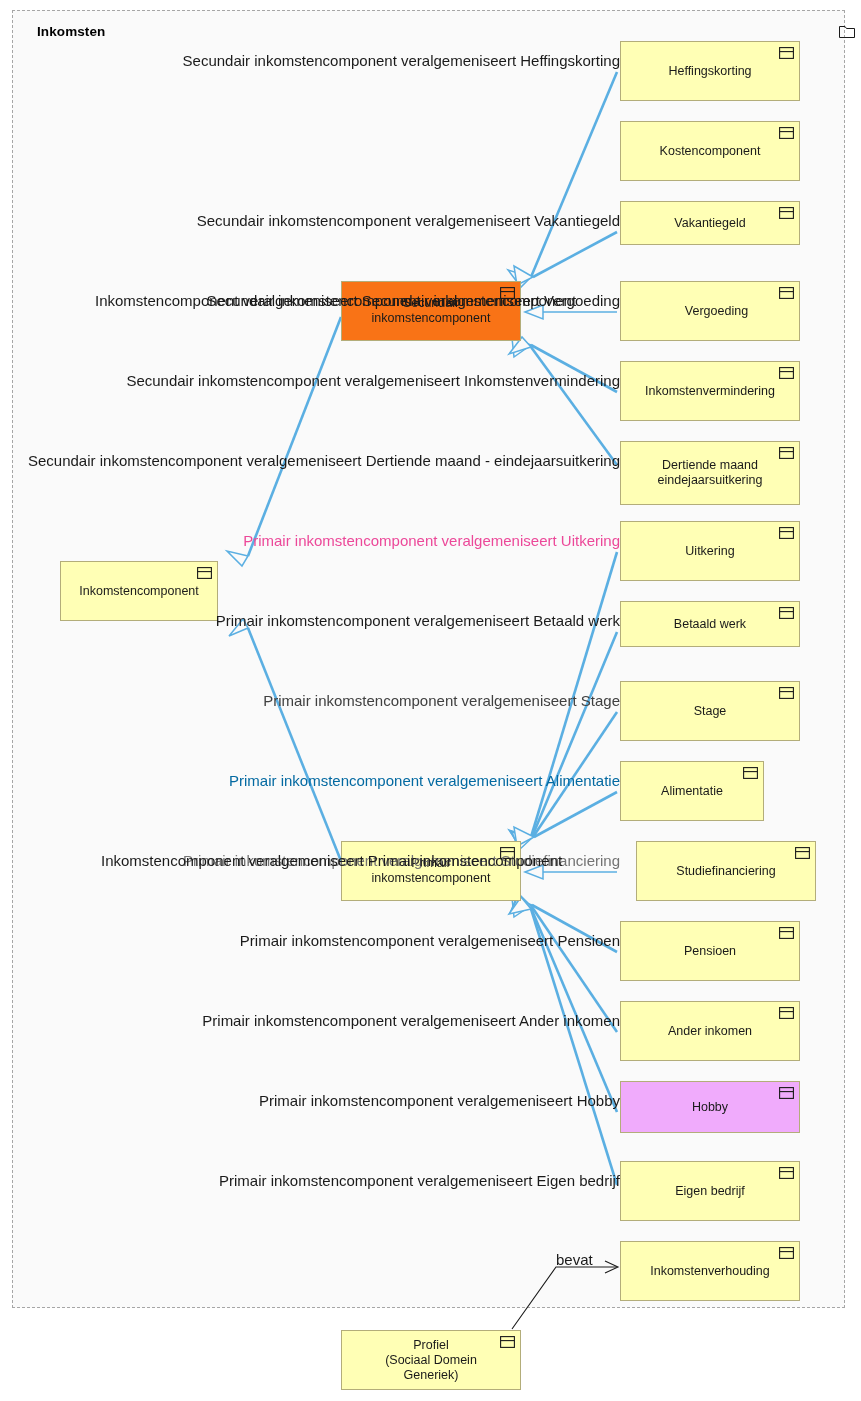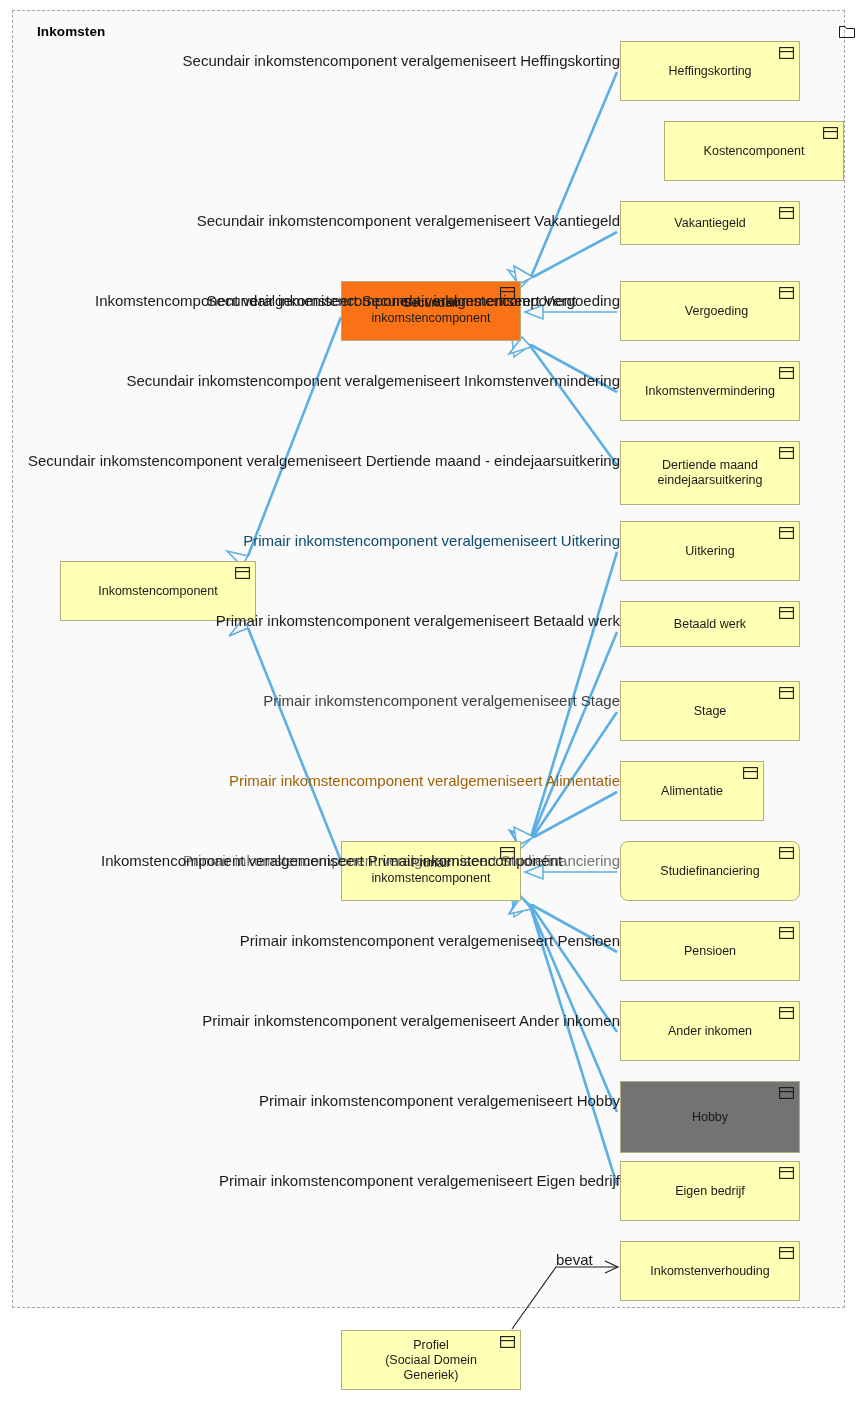--- a/index.html
+++ b/index.html
@@ -154,21 +154,21 @@
   </svg>
 
   <div id="class-layer">
       <div class="cls" style="left: 620px; top: 41px; width: 180px; height: 60px; background: rgb(255, 255, 181); border-color: rgb(179, 173, 122);">
         <span class="label">Heffingskorting</span>
         <svg class="cls-icon" viewBox="0 0 15 12">
           <rect x="0.6" y="0.6" width="13.8" height="10.8" fill="none" stroke="#1a1a1a" stroke-width="1.1"></rect>
           <line x1="0.6" y1="4.6" x2="14.4" y2="4.6" stroke="#1a1a1a" stroke-width="1.1"></line>
         </svg>
       </div>
-      <div class="cls" style="left: 620px; top: 121px; width: 180px; height: 60px; background: rgb(255, 255, 181); border-color: rgb(179, 173, 122); margin-left: 44px;">
+      <div class="cls" style="left: 620px; top: 121px; width: 180px; height: 60px; background: rgb(255, 255, 181); border-color: rgb(179, 173, 122);">
         <span class="label">Kostencomponent</span>
         <svg class="cls-icon" viewBox="0 0 15 12">
           <rect x="0.6" y="0.6" width="13.8" height="10.8" fill="none" stroke="#1a1a1a" stroke-width="1.1"></rect>
           <line x1="0.6" y1="4.6" x2="14.4" y2="4.6" stroke="#1a1a1a" stroke-width="1.1"></line>
         </svg>
       </div>
       <div class="cls" style="left: 620px; top: 201px; width: 180px; height: 44px; background: rgb(255, 255, 181); border-color: rgb(179, 173, 122);">
         <span class="label">Vakantiegeld</span>
         <svg class="cls-icon" viewBox="0 0 15 12">
           <rect x="0.6" y="0.6" width="13.8" height="10.8" fill="none" stroke="#1a1a1a" stroke-width="1.1"></rect>
@@ -218,42 +218,42 @@
           <line x1="0.6" y1="4.6" x2="14.4" y2="4.6" stroke="#1a1a1a" stroke-width="1.1"></line>
         </svg>
       </div>
       <div class="cls" style="left: 620px; top: 761px; width: 144px; height: 60px; background: rgb(255, 255, 181); border-color: rgb(179, 173, 122);">
         <span class="label">Alimentatie</span>
         <svg class="cls-icon" viewBox="0 0 15 12">
           <rect x="0.6" y="0.6" width="13.8" height="10.8" fill="none" stroke="#1a1a1a" stroke-width="1.1"></rect>
           <line x1="0.6" y1="4.6" x2="14.4" y2="4.6" stroke="#1a1a1a" stroke-width="1.1"></line>
         </svg>
       </div>
-      <div class="cls" style="left: 620px; top: 841px; width: 180px; height: 60px; background: rgb(255, 255, 181); border-color: rgb(179, 173, 122); border-radius: 8px;">
+      <div class="cls" style="left: 636px; top: 841px; width: 180px; height: 60px; background: rgb(255, 255, 181); border-color: rgb(179, 173, 122);">
         <span class="label">Studiefinanciering</span>
         <svg class="cls-icon" viewBox="0 0 15 12">
           <rect x="0.6" y="0.6" width="13.8" height="10.8" fill="none" stroke="#1a1a1a" stroke-width="1.1"></rect>
           <line x1="0.6" y1="4.6" x2="14.4" y2="4.6" stroke="#1a1a1a" stroke-width="1.1"></line>
         </svg>
       </div>
       <div class="cls" style="left: 620px; top: 921px; width: 180px; height: 60px; background: rgb(255, 255, 181); border-color: rgb(179, 173, 122);">
         <span class="label">Pensioen</span>
         <svg class="cls-icon" viewBox="0 0 15 12">
           <rect x="0.6" y="0.6" width="13.8" height="10.8" fill="none" stroke="#1a1a1a" stroke-width="1.1"></rect>
           <line x1="0.6" y1="4.6" x2="14.4" y2="4.6" stroke="#1a1a1a" stroke-width="1.1"></line>
         </svg>
       </div>
       <div class="cls" style="left: 620px; top: 1001px; width: 180px; height: 60px; background: rgb(255, 255, 181); border-color: rgb(179, 173, 122);">
         <span class="label">Ander inkomen</span>
         <svg class="cls-icon" viewBox="0 0 15 12">
           <rect x="0.6" y="0.6" width="13.8" height="10.8" fill="none" stroke="#1a1a1a" stroke-width="1.1"></rect>
           <line x1="0.6" y1="4.6" x2="14.4" y2="4.6" stroke="#1a1a1a" stroke-width="1.1"></line>
         </svg>
       </div>
-      <div class="cls" style="left: 620px; top: 1081px; width: 180px; height: 72px; background: #737373; border-color: rgb(179, 173, 122);">
+      <div class="cls" style="left: 620px; top: 1081px; width: 180px; height: 52px; background: #f0abfc; border-color: rgb(179, 173, 122);">
         <span class="label">Hobby</span>
         <svg class="cls-icon" viewBox="0 0 15 12">
           <rect x="0.6" y="0.6" width="13.8" height="10.8" fill="none" stroke="#1a1a1a" stroke-width="1.1"></rect>
           <line x1="0.6" y1="4.6" x2="14.4" y2="4.6" stroke="#1a1a1a" stroke-width="1.1"></line>
         </svg>
       </div>
       <div class="cls" style="left: 620px; top: 1161px; width: 180px; height: 60px; background: rgb(255, 255, 181); border-color: rgb(179, 173, 122);">
         <span class="label">Eigen bedrijf</span>
         <svg class="cls-icon" viewBox="0 0 15 12">
           <rect x="0.6" y="0.6" width="13.8" height="10.8" fill="none" stroke="#1a1a1a" stroke-width="1.1"></rect>
@@ -274,21 +274,21 @@
           <line x1="0.6" y1="4.6" x2="14.4" y2="4.6" stroke="#1a1a1a" stroke-width="1.1"></line>
         </svg>
       </div>
       <div class="cls" style="left: 341px; top: 841px; width: 180px; height: 60px; background: rgb(255, 255, 181); border-color: rgb(179, 173, 122);">
         <span class="label">Primair inkomstencomponent</span>
         <svg class="cls-icon" viewBox="0 0 15 12">
           <rect x="0.6" y="0.6" width="13.8" height="10.8" fill="none" stroke="#1a1a1a" stroke-width="1.1"></rect>
           <line x1="0.6" y1="4.6" x2="14.4" y2="4.6" stroke="#1a1a1a" stroke-width="1.1"></line>
         </svg>
       </div>
-      <div class="cls" style="left: 60px; top: 561px; width: 196px; height: 60px; background: rgb(255, 255, 181); border-color: rgb(179, 173, 122);">
+      <div class="cls" style="left: 60px; top: 561px; width: 158px; height: 60px; background: rgb(255, 255, 181); border-color: rgb(179, 173, 122);">
         <span class="label">Inkomstencomponent</span>
         <svg class="cls-icon" viewBox="0 0 15 12">
           <rect x="0.6" y="0.6" width="13.8" height="10.8" fill="none" stroke="#1a1a1a" stroke-width="1.1"></rect>
           <line x1="0.6" y1="4.6" x2="14.4" y2="4.6" stroke="#1a1a1a" stroke-width="1.1"></line>
         </svg>
       </div>
       <div class="cls" style="left: 341px; top: 1330px; width: 180px; height: 60px; background: rgb(255, 255, 181); border-color: rgb(179, 173, 122);">
         <span class="label">Profiel
 (Sociaal Domein Generiek)</span>
         <svg class="cls-icon" viewBox="0 0 15 12">
@@ -297,24 +297,24 @@
         </svg>
       </div>
     </div>
 
   <div id="label-layer">
       <div class="elabel r" style="top: 54px; right: 241px; color: rgb(26, 26, 26);">Secundair inkomstencomponent veralgemeniseert Heffingskorting</div>
       <div class="elabel r" style="top: 214px; right: 241px; color: rgb(26, 26, 26);">Secundair inkomstencomponent veralgemeniseert Vakantiegeld</div>
       <div class="elabel r" style="top: 294px; right: 241px; color: rgb(26, 26, 26);">Secundair inkomstencomponent veralgemeniseert Vergoeding</div>
       <div class="elabel r" style="top: 374px; right: 241px; color: rgb(26, 26, 26);">Secundair inkomstencomponent veralgemeniseert Inkomstenvermindering</div>
       <div class="elabel r" style="top: 454px; right: 241px; color: rgb(26, 26, 26);">Secundair inkomstencomponent veralgemeniseert Dertiende maand - eindejaarsuitkering</div>
-      <div class="elabel r" style="top: 534px; right: 241px; color: #0c4a6e;">Primair inkomstencomponent veralgemeniseert Uitkering</div>
+      <div class="elabel r" style="top: 534px; right: 241px; color: #ec4899;">Primair inkomstencomponent veralgemeniseert Uitkering</div>
       <div class="elabel r" style="top: 614px; right: 241px; color: rgb(26, 26, 26);">Primair inkomstencomponent veralgemeniseert Betaald werk</div>
       <div class="elabel r" style="top: 694px; right: 241px; color: #404040; padding-left: 21px;">Primair inkomstencomponent veralgemeniseert Stage</div>
-      <div class="elabel r" style="top: 774px; right: 241px; color: #a16207;">Primair inkomstencomponent veralgemeniseert Alimentatie</div>
+      <div class="elabel r" style="top: 774px; right: 241px; color: #0369a1;">Primair inkomstencomponent veralgemeniseert Alimentatie</div>
       <div class="elabel r" style="top: 854px; right: 241px; color: #737373;">Primair inkomstencomponent veralgemeniseert Studiefinanciering</div>
       <div class="elabel r" style="top: 934px; right: 241px; color: rgb(26, 26, 26);">Primair inkomstencomponent veralgemeniseert Pensioen</div>
       <div class="elabel r" style="top: 1014px; right: 241px; color: rgb(26, 26, 26);">Primair inkomstencomponent veralgemeniseert Ander inkomen</div>
       <div class="elabel r" style="top: 1094px; right: 241px; color: rgb(26, 26, 26);">Primair inkomstencomponent veralgemeniseert Hobby</div>
       <div class="elabel r" style="top: 1174px; right: 241px; color: rgb(26, 26, 26);">Primair inkomstencomponent veralgemeniseert Eigen bedrijf</div>
       <div class="elabel" style="top: 294px; left: 95px; color: rgb(26, 26, 26);">Inkomstencomponent veralgemeniseert Secundair inkomstencomponent</div>
       <div class="elabel" style="top: 854px; left: 101px; color: rgb(26, 26, 26);">Inkomstencomponent veralgemeniseert Primair inkomstencomponent</div>
       <div class="elabel" style="top: 1253px; left: 556px; color: rgb(26, 26, 26);">bevat</div>
     </div>
 

